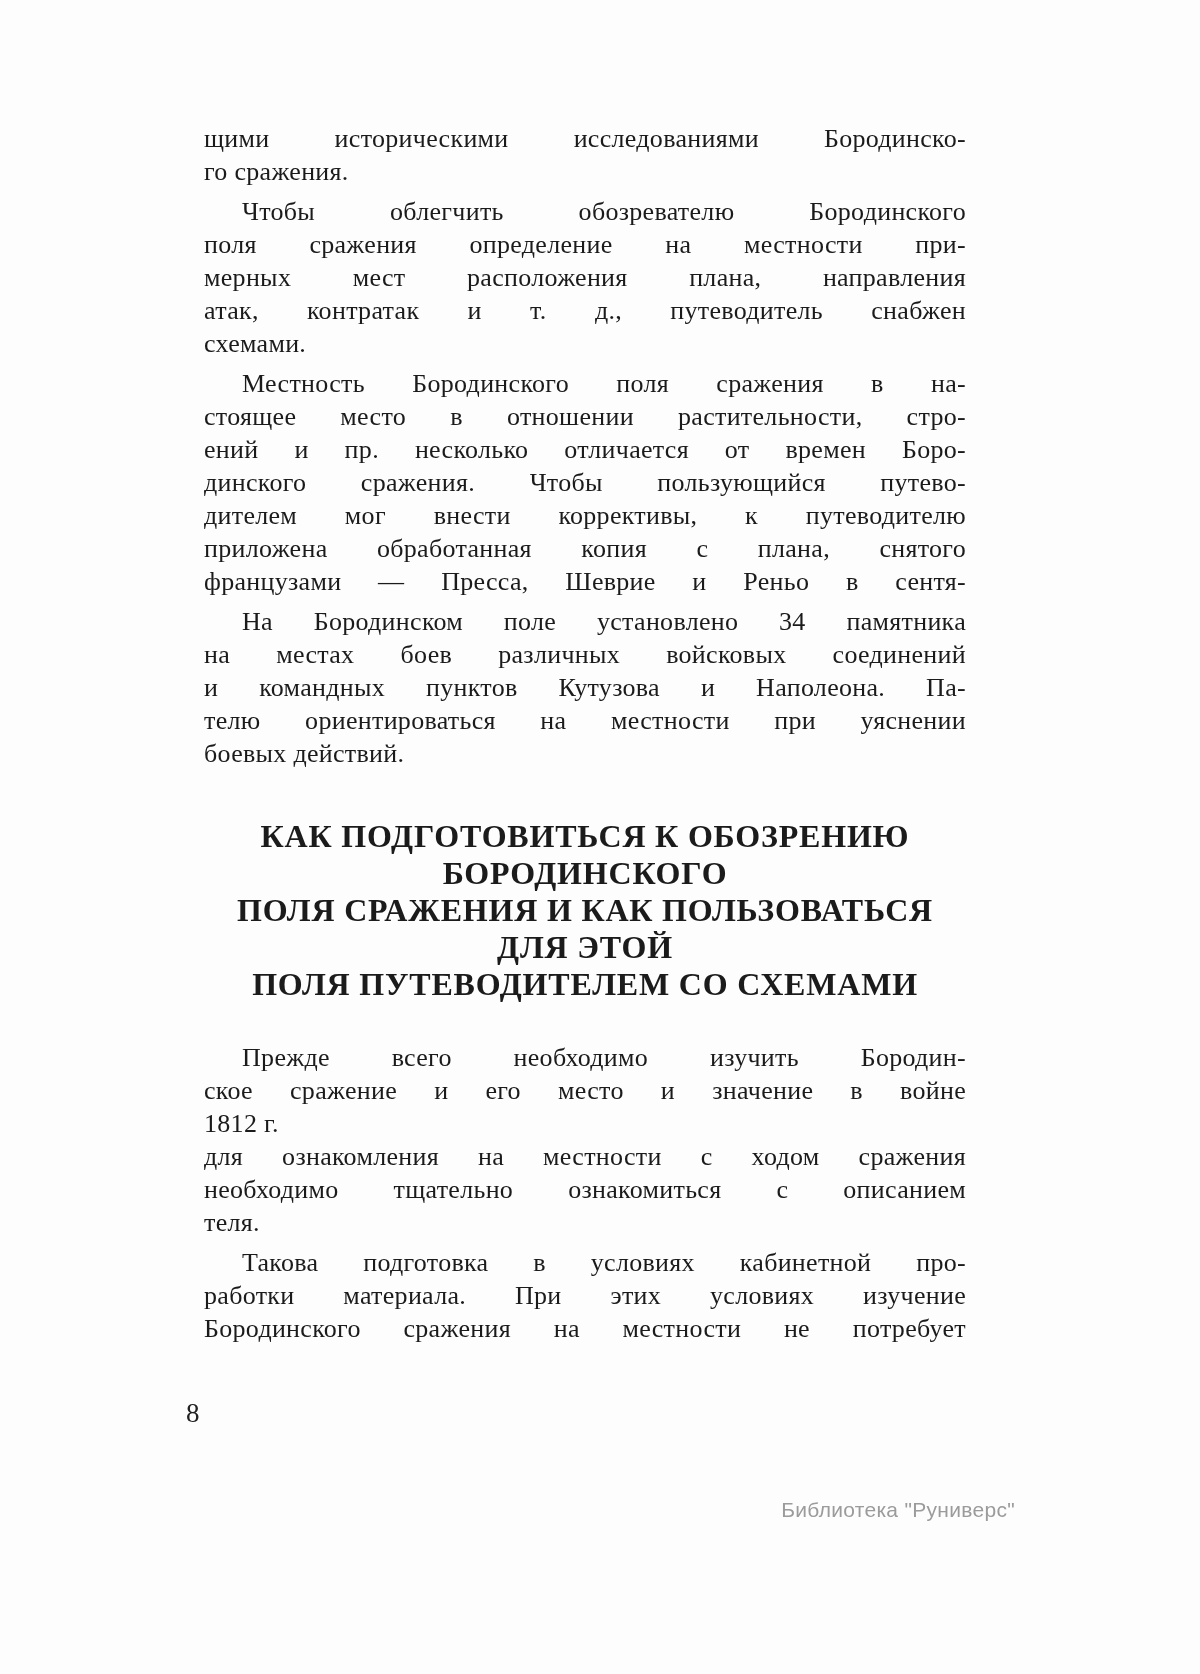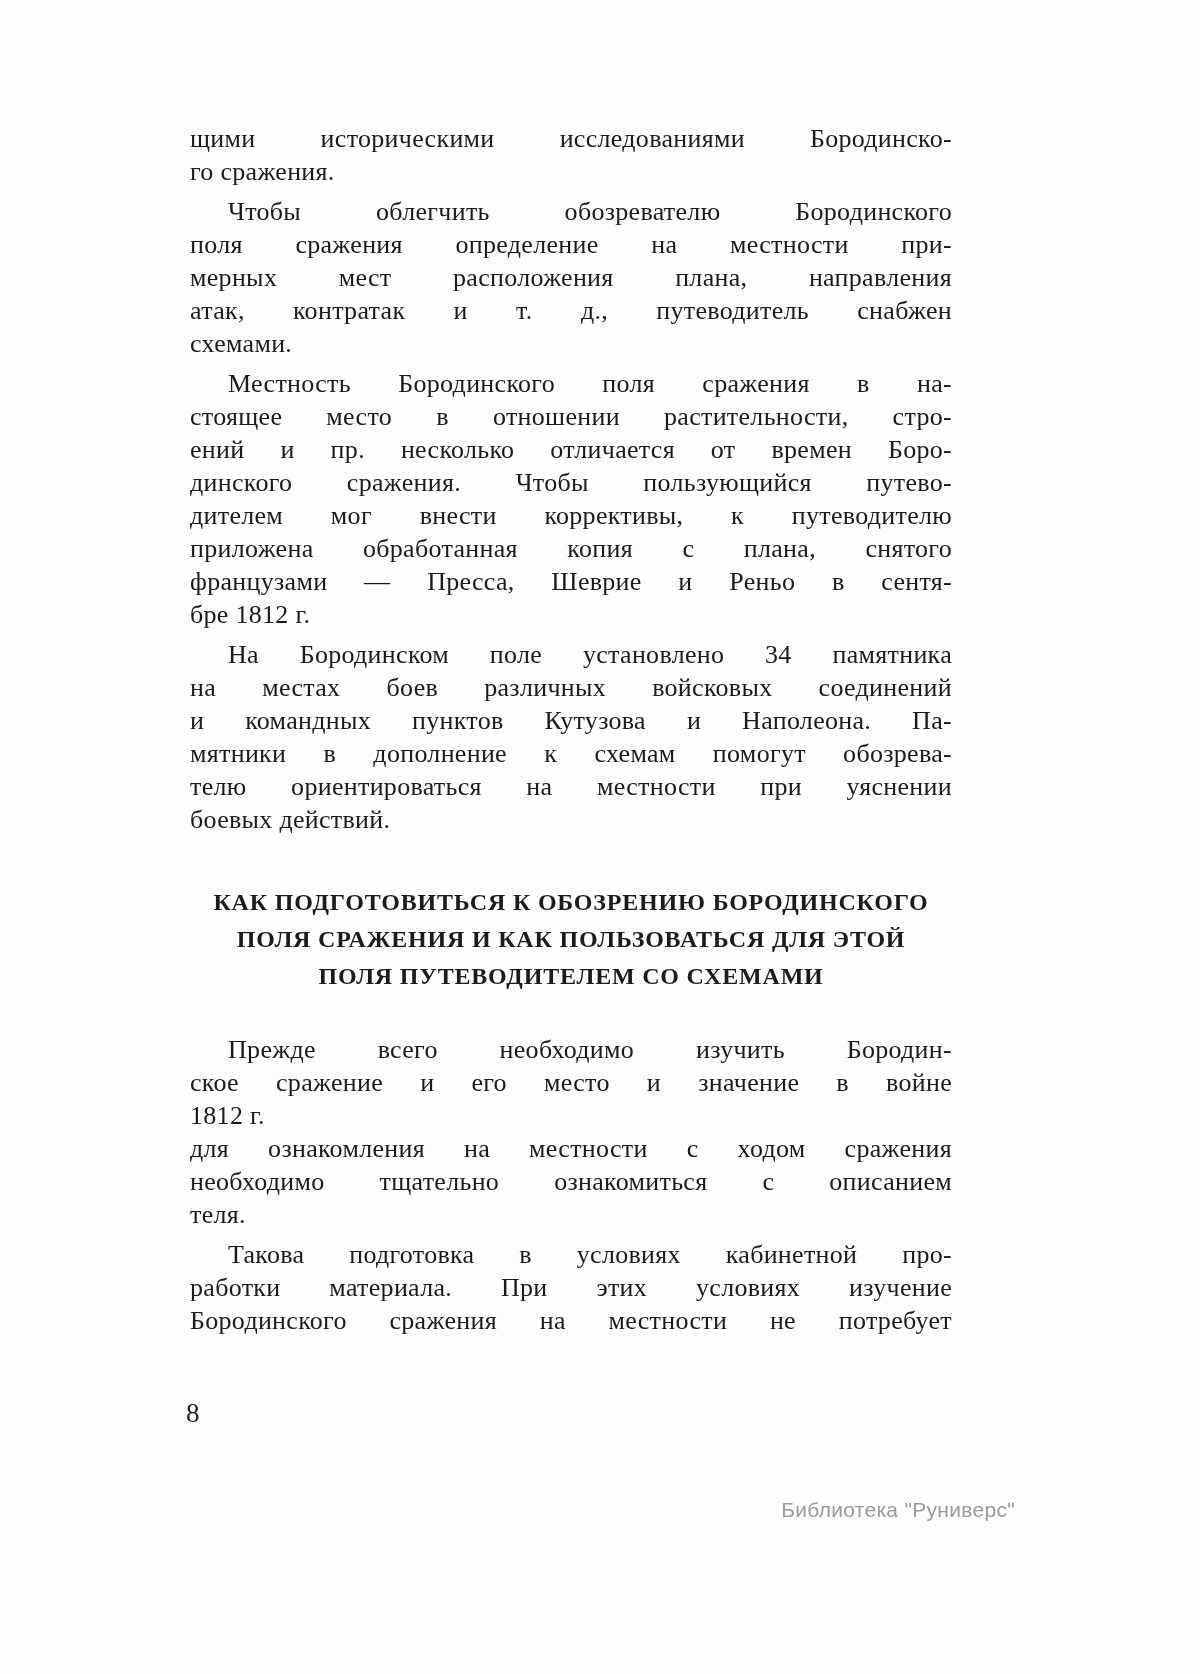--- a/index.html
+++ b/index.html
@@ -15,21 +15,21 @@
     font-family: "Liberation Serif", serif;
   }
   .page {
     position: absolute;
     inset: 0;
     background: #fdfdfd;
     color: #1b1b1b;
   }
   .text-column {
     position: absolute;
-    left: 190px;
+    left: 204px;
     top: 122px;
     width: 762px;
     font-size: 26px;
     line-height: 33px;
     letter-spacing: 0.3px;
   }
   .paragraph { margin: 0; }
   .line {
     text-align: justify;
     text-align-last: left;
@@ -37,21 +37,21 @@
   .line.just {
     text-align-last: justify;
   }
   .line.indent {
     padding-left: 38px;
     margin-top: 7px;
   }
   .heading {
     margin: 48px 0 38px 0;
     font-weight: bold;
-    font-size: 24px;
+    font-size: 32px;
     line-height: 37px;
     letter-spacing: 0.8px;
   }
   .heading .line,
   .heading .line.just {
     text-align: center;
     text-align-last: center;
     padding-left: 0;
   }
   .page-number {
@@ -88,27 +88,25 @@
         <div class="line">схемами.</div>
       </div>
       <div class="paragraph">
         <div class="line just indent">Местность Бородинского поля сражения в на-</div>
         <div class="line just">стоящее место в отношении растительности, стро-</div>
         <div class="line just">ений и пр. несколько отличается от времен Боро-</div>
         <div class="line just">динского сражения. Чтобы пользующийся путево-</div>
         <div class="line just">дителем мог внести коррективы, к путеводителю</div>
         <div class="line just">приложена обработанная копия с плана, снятого</div>
         <div class="line just">французами — Пресса, Шеврие и Реньо в сентя-</div>
-        <div class="line">бре 1812 г.</div>
       </div>
       <div class="paragraph">
         <div class="line just indent">На Бородинском поле установлено 34 памятника</div>
         <div class="line just">на местах боев различных войсковых соединений</div>
         <div class="line just">и командных пунктов Кутузова и Наполеона. Па-</div>
-        <div class="line just">мятники в дополнение к схемам помогут обозрева-</div>
         <div class="line just">телю ориентироваться на местности при уяснении</div>
         <div class="line">боевых действий.</div>
       </div>
       <div class="heading">
         <div class="line">КАК ПОДГОТОВИТЬСЯ К ОБОЗРЕНИЮ БОРОДИНСКОГО</div>
         <div class="line">ПОЛЯ СРАЖЕНИЯ И КАК ПОЛЬЗОВАТЬСЯ ДЛЯ ЭТОЙ</div>
         <div class="line">ПОЛЯ ПУТЕВОДИТЕЛЕМ СО СХЕМАМИ</div>
       </div>
       <div class="paragraph">
         <div class="line just indent">Прежде всего необходимо изучить Бородин-</div>

